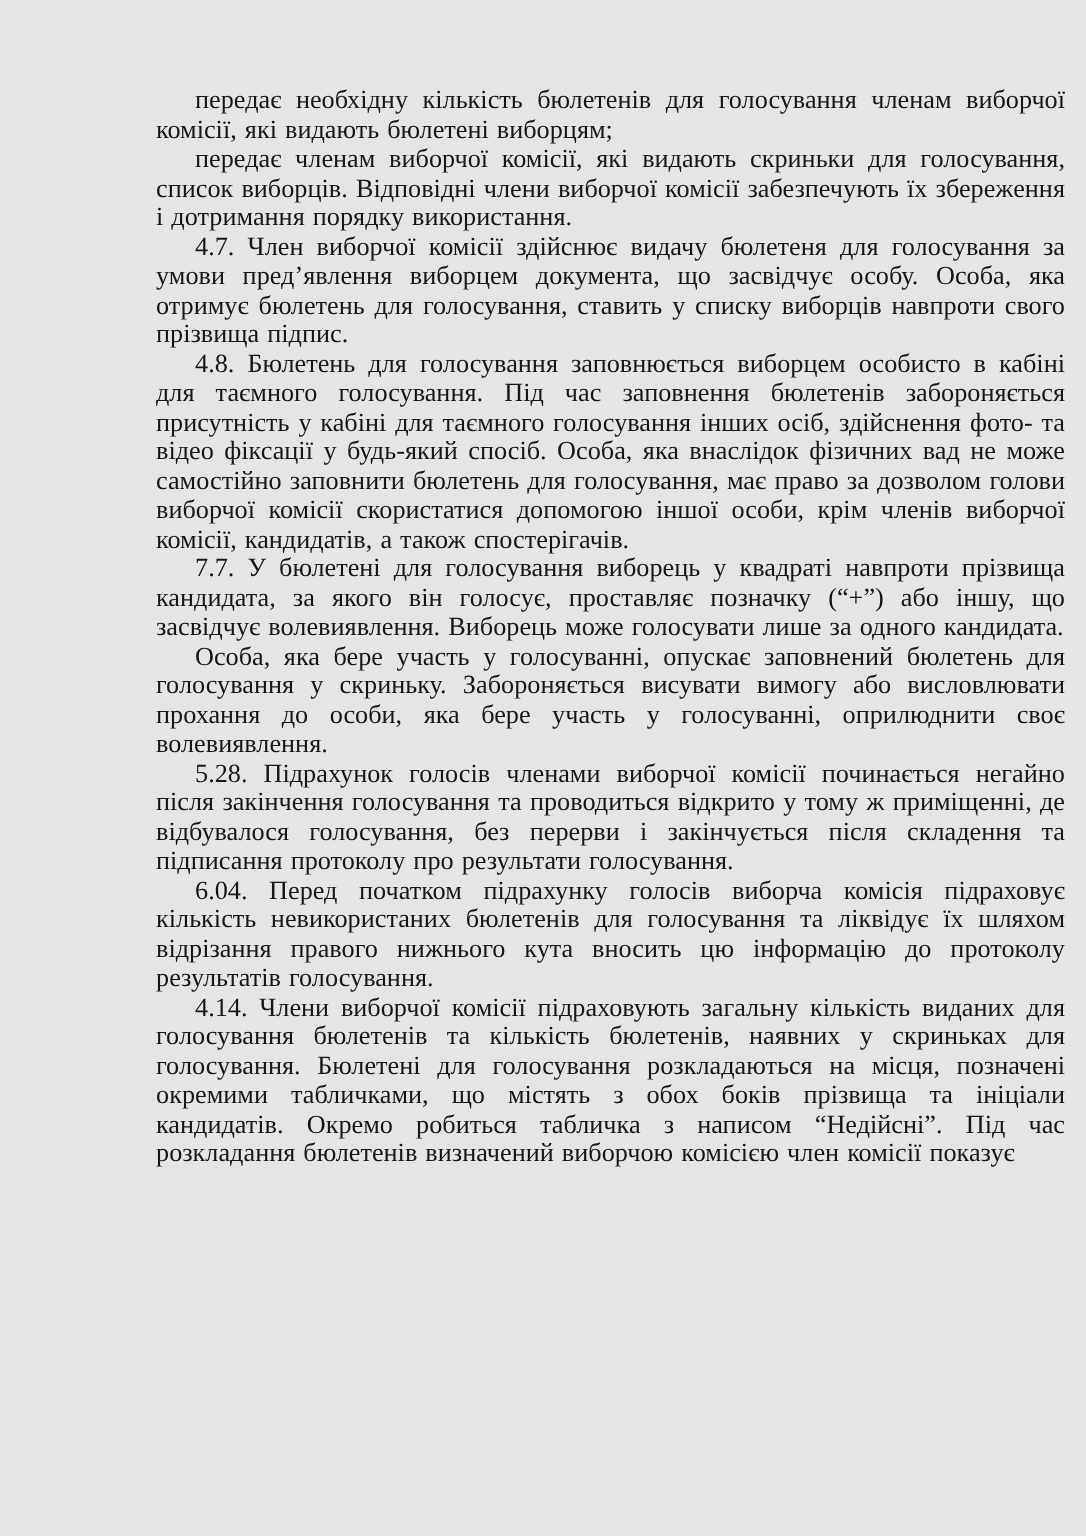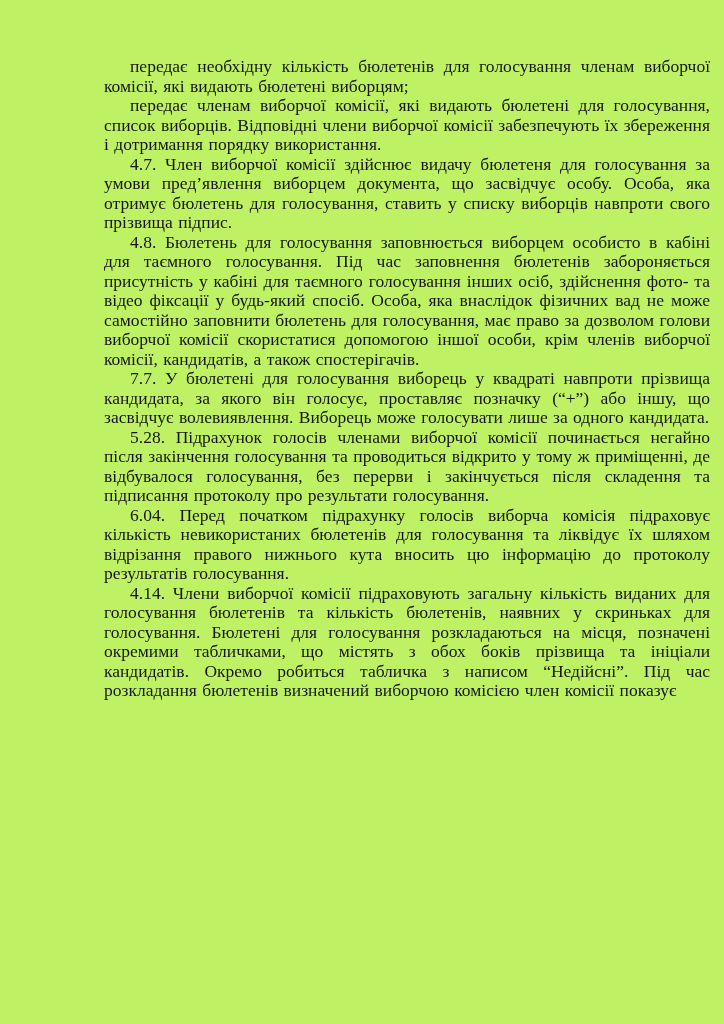--- a/index.html
+++ b/index.html
@@ -29,24 +29,25 @@
   }
   .para {
     margin: 0;
     padding: 0;
     text-indent: 26px;
   }
 </style>
 </head>
 <body>
 
-<div class="page" style="background: #bef264;">
+<div class="page" style="background: #e5e5e5;">
   <div class="content" style="color: rgb(22, 22, 22);">
       <p class="para">передає необхідну кількість бюлетенів для голосування членам виборчої комісії, які видають бюлетені виборцям;</p>
-      <p class="para">передає членам виборчої комісії, які видають бюлетені для голосування, список виборців. Відповідні члени виборчої комісії забезпечують їх збереження і дотримання порядку використання.</p>
+      <p class="para">передає членам виборчої комісії, які видають скриньки для голосування, список виборців. Відповідні члени виборчої комісії забезпечують їх збереження і дотримання порядку використання.</p>
       <p class="para">4.7. Член виборчої комісії здійснює видачу бюлетеня для голосування за умови пред’явлення виборцем документа, що засвідчує особу. Особа, яка отримує бюлетень для голосування, ставить у списку виборців навпроти свого прізвища підпис.</p>
       <p class="para">4.8. Бюлетень для голосування заповнюється виборцем особисто в кабіні для таємного голосування. Під час заповнення бюлетенів забороняється присутність у кабіні для таємного голосування інших осіб, здійснення фото- та відео фіксації у будь-який спосіб. Особа, яка внаслідок фізичних вад не може самостійно заповнити бюлетень для голосування, має право за дозволом голови виборчої комісії скористатися допомогою іншої особи, крім членів виборчої комісії, кандидатів, а також спостерігачів.</p>
       <p class="para">7.7. У бюлетені для голосування виборець у квадраті навпроти прізвища кандидата, за якого він голосує, проставляє позначку (“+”) або іншу, що засвідчує волевиявлення. Виборець може голосувати лише за одного кандидата.</p>
+      <p class="para">Особа, яка бере участь у голосуванні, опускає заповнений бюлетень для голосування у скриньку. Забороняється висувати вимогу або висловлювати прохання до особи, яка бере участь у голосуванні, оприлюднити своє волевиявлення.</p>
       <p class="para">5.28. Підрахунок голосів членами виборчої комісії починається негайно після закінчення голосування та проводиться відкрито у тому ж приміщенні, де відбувалося голосування, без перерви і закінчується після складення та підписання протоколу про результати голосування.</p>
       <p class="para">6.04. Перед початком підрахунку голосів виборча комісія підраховує кількість невикористаних бюлетенів для голосування та ліквідує їх шляхом відрізання правого нижнього кута вносить цю інформацію до протоколу результатів голосування.</p>
       <p class="para">4.14. Члени виборчої комісії підраховують загальну кількість виданих для голосування бюлетенів та кількість бюлетенів, наявних у скриньках для голосування. Бюлетені для голосування розкладаються на місця, позначені окремими табличками, що містять з обох боків прізвища та ініціали кандидатів. Окремо робиться табличка з написом “Недійсні”. Під час розкладання бюлетенів визначений виборчою комісією член комісії показує</p>
     </div>
 </div>
 
 </body></html>

